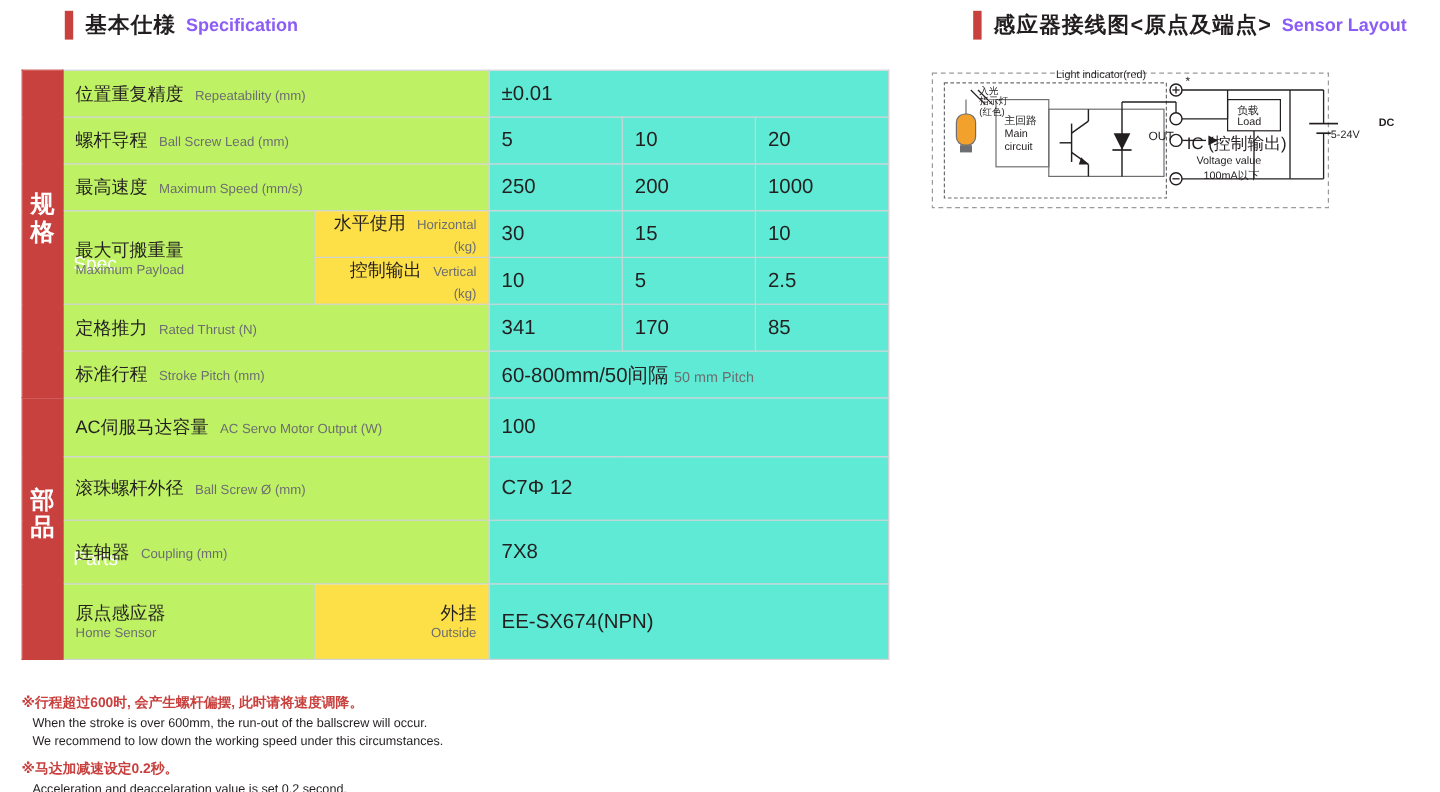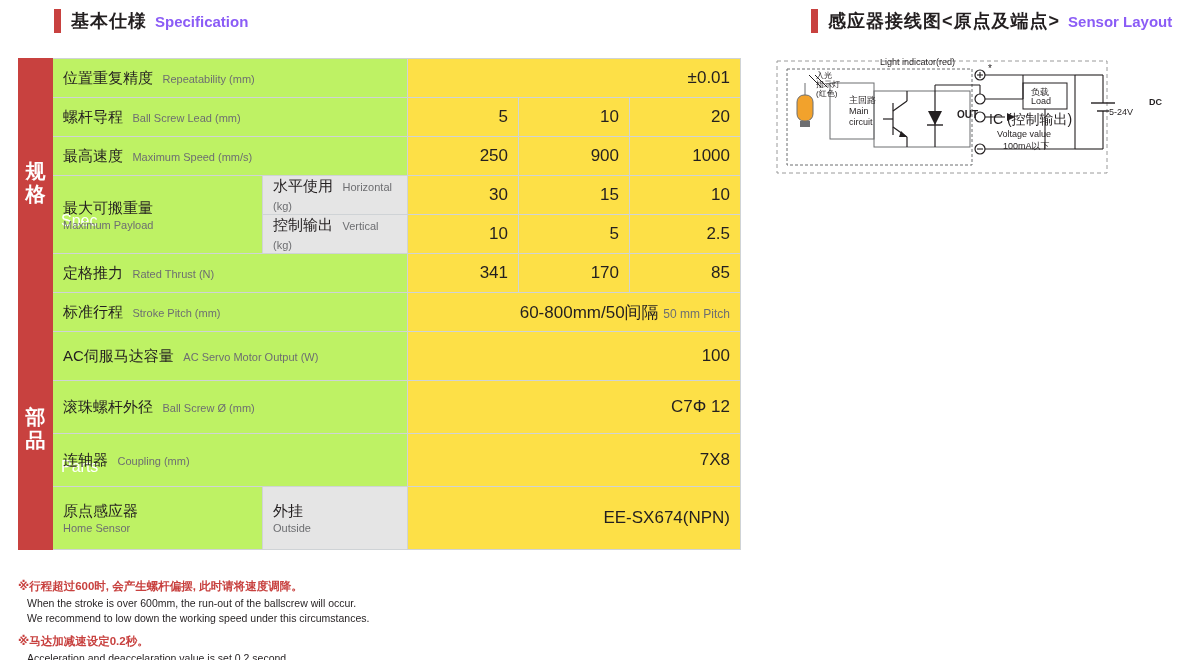--- a/index.html
+++ b/index.html
@@ -37,24 +37,24 @@
   .side .cn{font-size:20px;font-weight:bold;line-height:1.15;letter-spacing:0;}
   .side .en{font-size:16px;margin-top:6px;display:block;font-weight:normal;margin-left:42px;}
   .lbl{
     background:#bef264;
     height:38px;
   }
   .lbl .cn{font-size:15px;color:#231f20;}
   .lbl .en{font-size:11px;color:#6d6e71;margin-left:5px;}
   .lbl .en-blk{font-size:11px;color:#6d6e71;display:block;margin-top:1px;}
   .val{
-    background:#fde047;text-align:right;font-size:17px;height:38px;
+    background:#5eead4;text-align:left;font-size:17px;height:38px;
   }
   .val .small{font-size:12px;color:#6d6e71;}
-  .sub{background:#e5e5e5;}
+  .sub{background:#fde047;text-align:right;}
 
   
   #notes{position:absolute;left:18px;top:578px;width:740px;}
   .note-cn{color:#c8413f;font-size:11.5px;font-weight:bold;margin:0 0 1px 0;line-height:1.5;}
   .note-en{color:#231f20;font-size:10.5px;margin:0 0 0 9px;line-height:1.45;}
 
   
   #sensor-box{position:absolute;left:775px;top:55px;width:405px;height:130px;}
   #sensor-svg{display:block;}
 </style>
@@ -105,21 +105,21 @@
       <td class="val">10</td>
       <td class="val">20</td>
     </tr>
 
     <tr>
       <td class="lbl" colspan="2">
         <span class="cn">最高速度</span>
         <span class="en">Maximum Speed (mm/s)</span>
       </td>
       <td class="val">250</td>
-      <td class="val">900</td>
+      <td class="val">200</td>
       <td class="val">1000</td>
     </tr>
 
     <tr>
       <td class="lbl" rowspan="2">
         <span class="cn">最大可搬重量</span>
         <span class="en-blk">Maximum Payload</span>
       </td>
       <td class="lbl sub">
         <span class="cn">水平使用</span>
@@ -284,26 +284,26 @@
   <polygon points="232,58 240,62 232,66" fill="#231f20"></polygon>
 </svg>
 
 <div style="position:absolute;left:0;top:0;width:405px;height:130px;pointer-events:none;font-size:8px;color:#231f20;">
   <div style="position:absolute;left:105px;top:2px;font-size:9px;">Light indicator(red)</div>
   <div style="position:absolute;left:41px;top:16px;font-size:8px;line-height:1.15;">
     <span style="display:block">入光</span>
     <span style="display:block">指示灯</span>
     <span style="display:block">(红色)</span>
   </div>
-  <div style="position:absolute;left:74px;top:40px;font-size:9px;line-height:1.2;">
+  <div style="position:absolute;left:62px;top:40px;font-size:9px;line-height:1.2;">
     <span style="display:block">主回路</span>
     <span style="display:block">Main</span>
     <span style="display:block">circuit</span>
   </div>
-  <div style="position:absolute;left:182px;top:54px;font-size:10px;font-weight:bold;">OUT</div>
+  <div style="position:absolute;left:182px;top:54px;font-size:10px;font-weight:normal;">OUT</div>
   <div style="position:absolute;left:214px;top:56px;font-size:14px;">IC (控制输出)</div>
   <div style="position:absolute;left:256px;top:31px;font-size:9px;">负载</div>
   <div style="position:absolute;left:256px;top:41px;font-size:9px;">Load</div>
   <div style="position:absolute;left:338px;top:42px;font-size:9px;font-weight:bold;padding-left:36px;">DC</div>
   <div style="position:absolute;left:334px;top:52px;font-size:9px;">5-24V</div>
   <div style="position:absolute;left:222px;top:74px;font-size:9px;">Voltage value</div>
   <div style="position:absolute;left:228px;top:85px;font-size:9px;">100mA以下</div>
   <div style="position:absolute;left:213px;top:8px;font-size:10px;">*</div>
 </div>
 </div>

